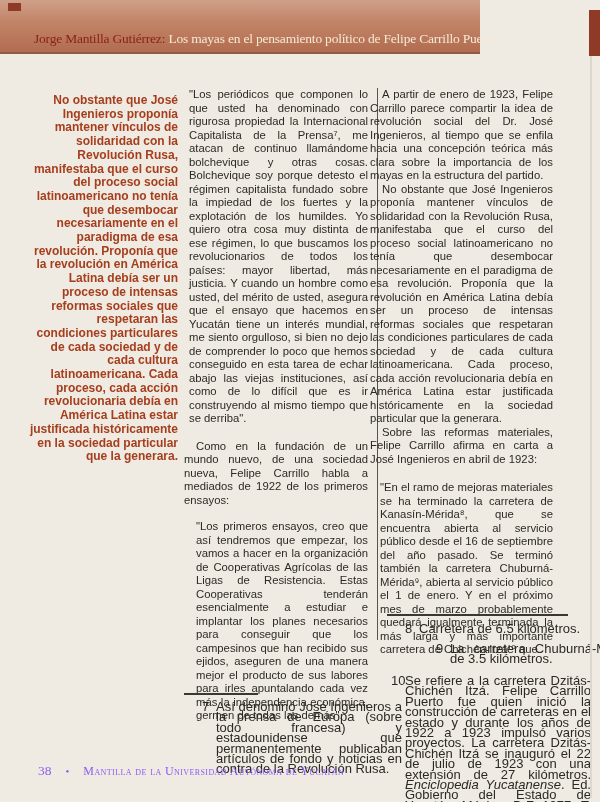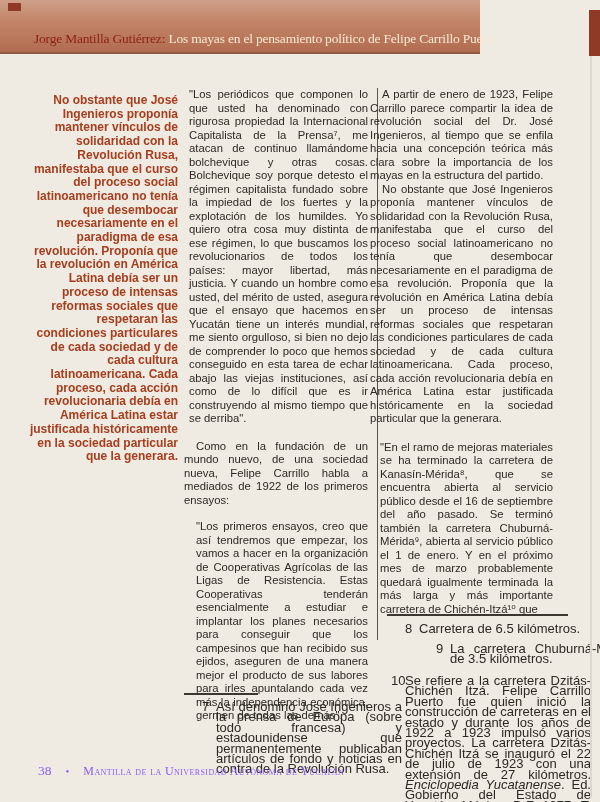--- a/index.html
+++ b/index.html
@@ -86,20 +86,21 @@
     <p class="bq bq1">"Los periódicos que componen lo que usted ha denominado con rigurosa propiedad la Internacional Capitalista de la Prensa⁷, me atacan de continuo llamándome bolchevique y otras cosas. Bolchevique soy porque detesto el régimen capitalista fundado sobre la impiedad de los fuertes y la explotación de los humildes. Yo quiero otra cosa muy distinta de ese régimen, lo que buscamos los revolucionarios de todos los países: mayor libertad, más justicia. Y cuando un hombre como usted, del mérito de usted, asegura que el ensayo que hacemos en Yucatán tiene un interés mundial, me siento orgulloso, si bien no dejo de comprender lo poco que hemos conseguido en esta tarea de echar abajo las viejas instituciones, así como de lo difícil que es ir construyendo al mismo tiempo que se derriba".</p>
     <p class="para">Como en la fundación de un mundo nuevo, de una sociedad nueva, Felipe Carrillo habla a mediados de 1922 de los primeros ensayos:</p>
     <p class="bq bq2">"Los primeros ensayos, creo que así tendremos que empezar, los vamos a hacer en la organización de Cooperativas Agrícolas de las Ligas de Resistencia. Estas Cooperativas tenderán esencialmente a estudiar e implantar los planes necesarios para conseguir que los campesinos que han recibido sus ejidos, aseguren de una manera mejor el producto de sus labores para irles apuntalando cada vez más la independencia económica, germen de todas las demás".</p>
   </div>
 
   <div class="divider"></div>
 
   <div class="col" id="col2">
     <p class="para">A partir de enero de 1923, Felipe Carrillo parece compartir la idea de revolución social del Dr. José Ingenieros, al tiempo que se enfila hacia una concepción teórica más clara sobre la importancia de los mayas en la estructura del partido.</p>
     <p class="para">No obstante que José Ingenieros proponía mantener vínculos de solidaridad con la Revolución Rusa, manifestaba que el curso del proceso social latinoamericano no tenía que desembocar necesariamente en el paradigma de esa revolución. Proponía que la revolución en América Latina debía ser un proceso de intensas reformas sociales que respetaran las condiciones particulares de cada sociedad y de cada cultura latinoamericana. Cada proceso, cada acción revolucionaria debía en América Latina estar justificada históricamente en la sociedad particular que la generara.</p>
+    <p class="para">Sobre las reformas materiales, Felipe Carrillo afirma en carta a José Ingenieros en abril de 1923:</p>
     <p class="bq bq1">"En el ramo de mejoras materiales se ha terminado la carretera de Kanasín-Mérida⁸, que se encuentra abierta al servicio público desde el 16 de septiembre del año pasado. Se terminó también la carretera Chuburná-Mérida⁹, abierta al servicio público el 1 de enero. Y en el próximo mes de marzo probablemente quedará igualmente terminada la más larga y más importante carretera de Chichén-Itzá¹⁰ que</p>
   </div>
 
   <div class="fn-rule" id="fn-rule-1"></div>
   <div class="footnote" id="fn7">
     <span class="fn-num">7</span><span>Así denominó José Ingenieros a la prensa de Europa (sobre todo francesa) y estadounidense que permanentemente publicaban artículos de fondo y noticias en contra de la Revolución Rusa.</span>
   </div>
 
   <div class="fn-rule" id="fn-rule-2"></div>
   <div class="footnote" id="fn8">

